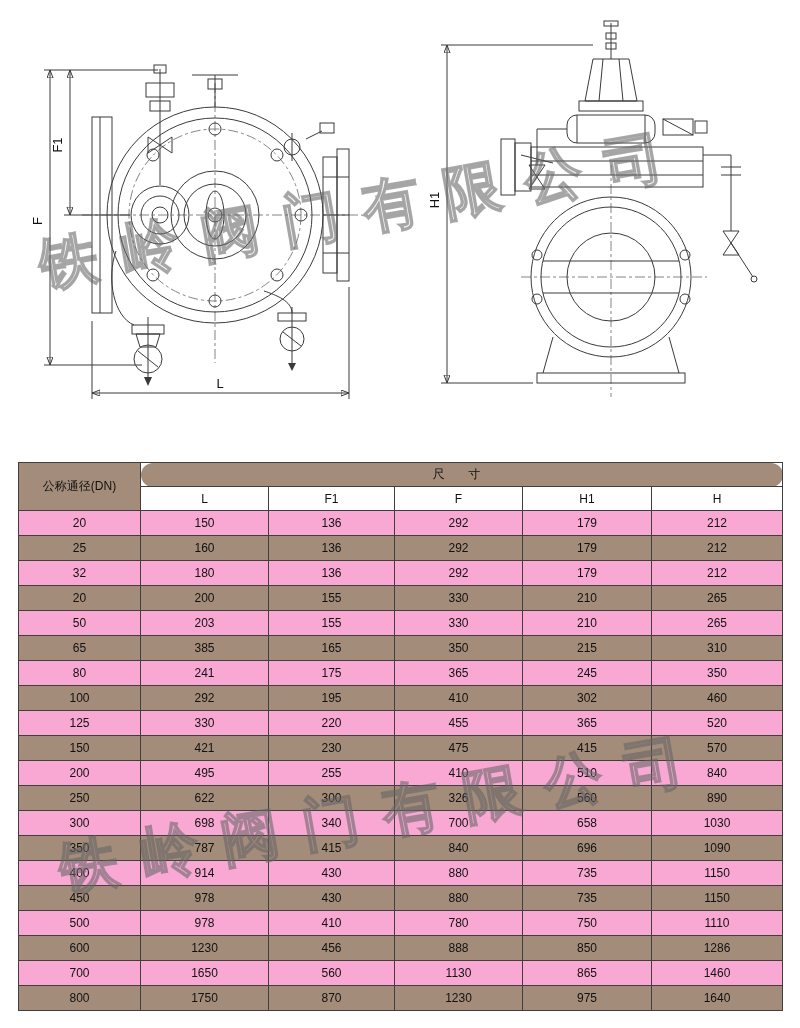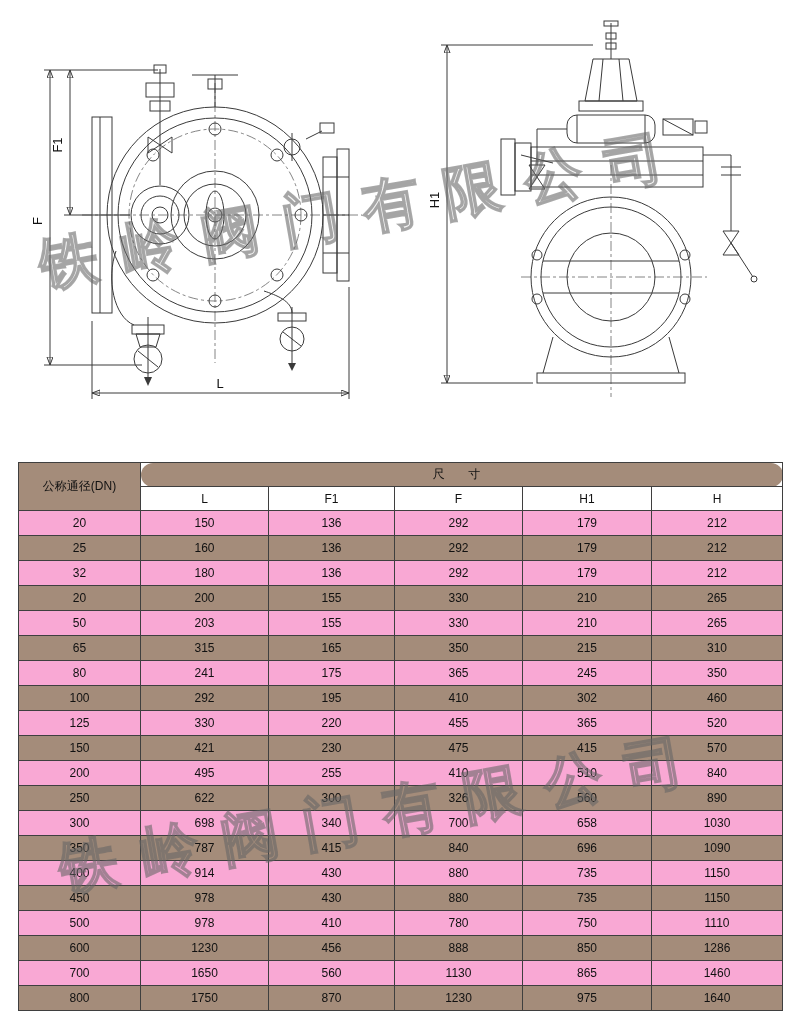--- a/index.html
+++ b/index.html
@@ -250,21 +250,21 @@
           <tr class="white">
             <td>50</td>
             <td>203</td>
             <td>155</td>
             <td>330</td>
             <td>210</td>
             <td>265</td>
           </tr>
           <tr class="tan">
             <td>65</td>
-            <td>315</td>
+            <td>385</td>
             <td>165</td>
             <td>350</td>
             <td>215</td>
             <td>310</td>
           </tr>
           <tr class="white">
             <td>80</td>
             <td>241</td>
             <td>175</td>
             <td>365</td>

